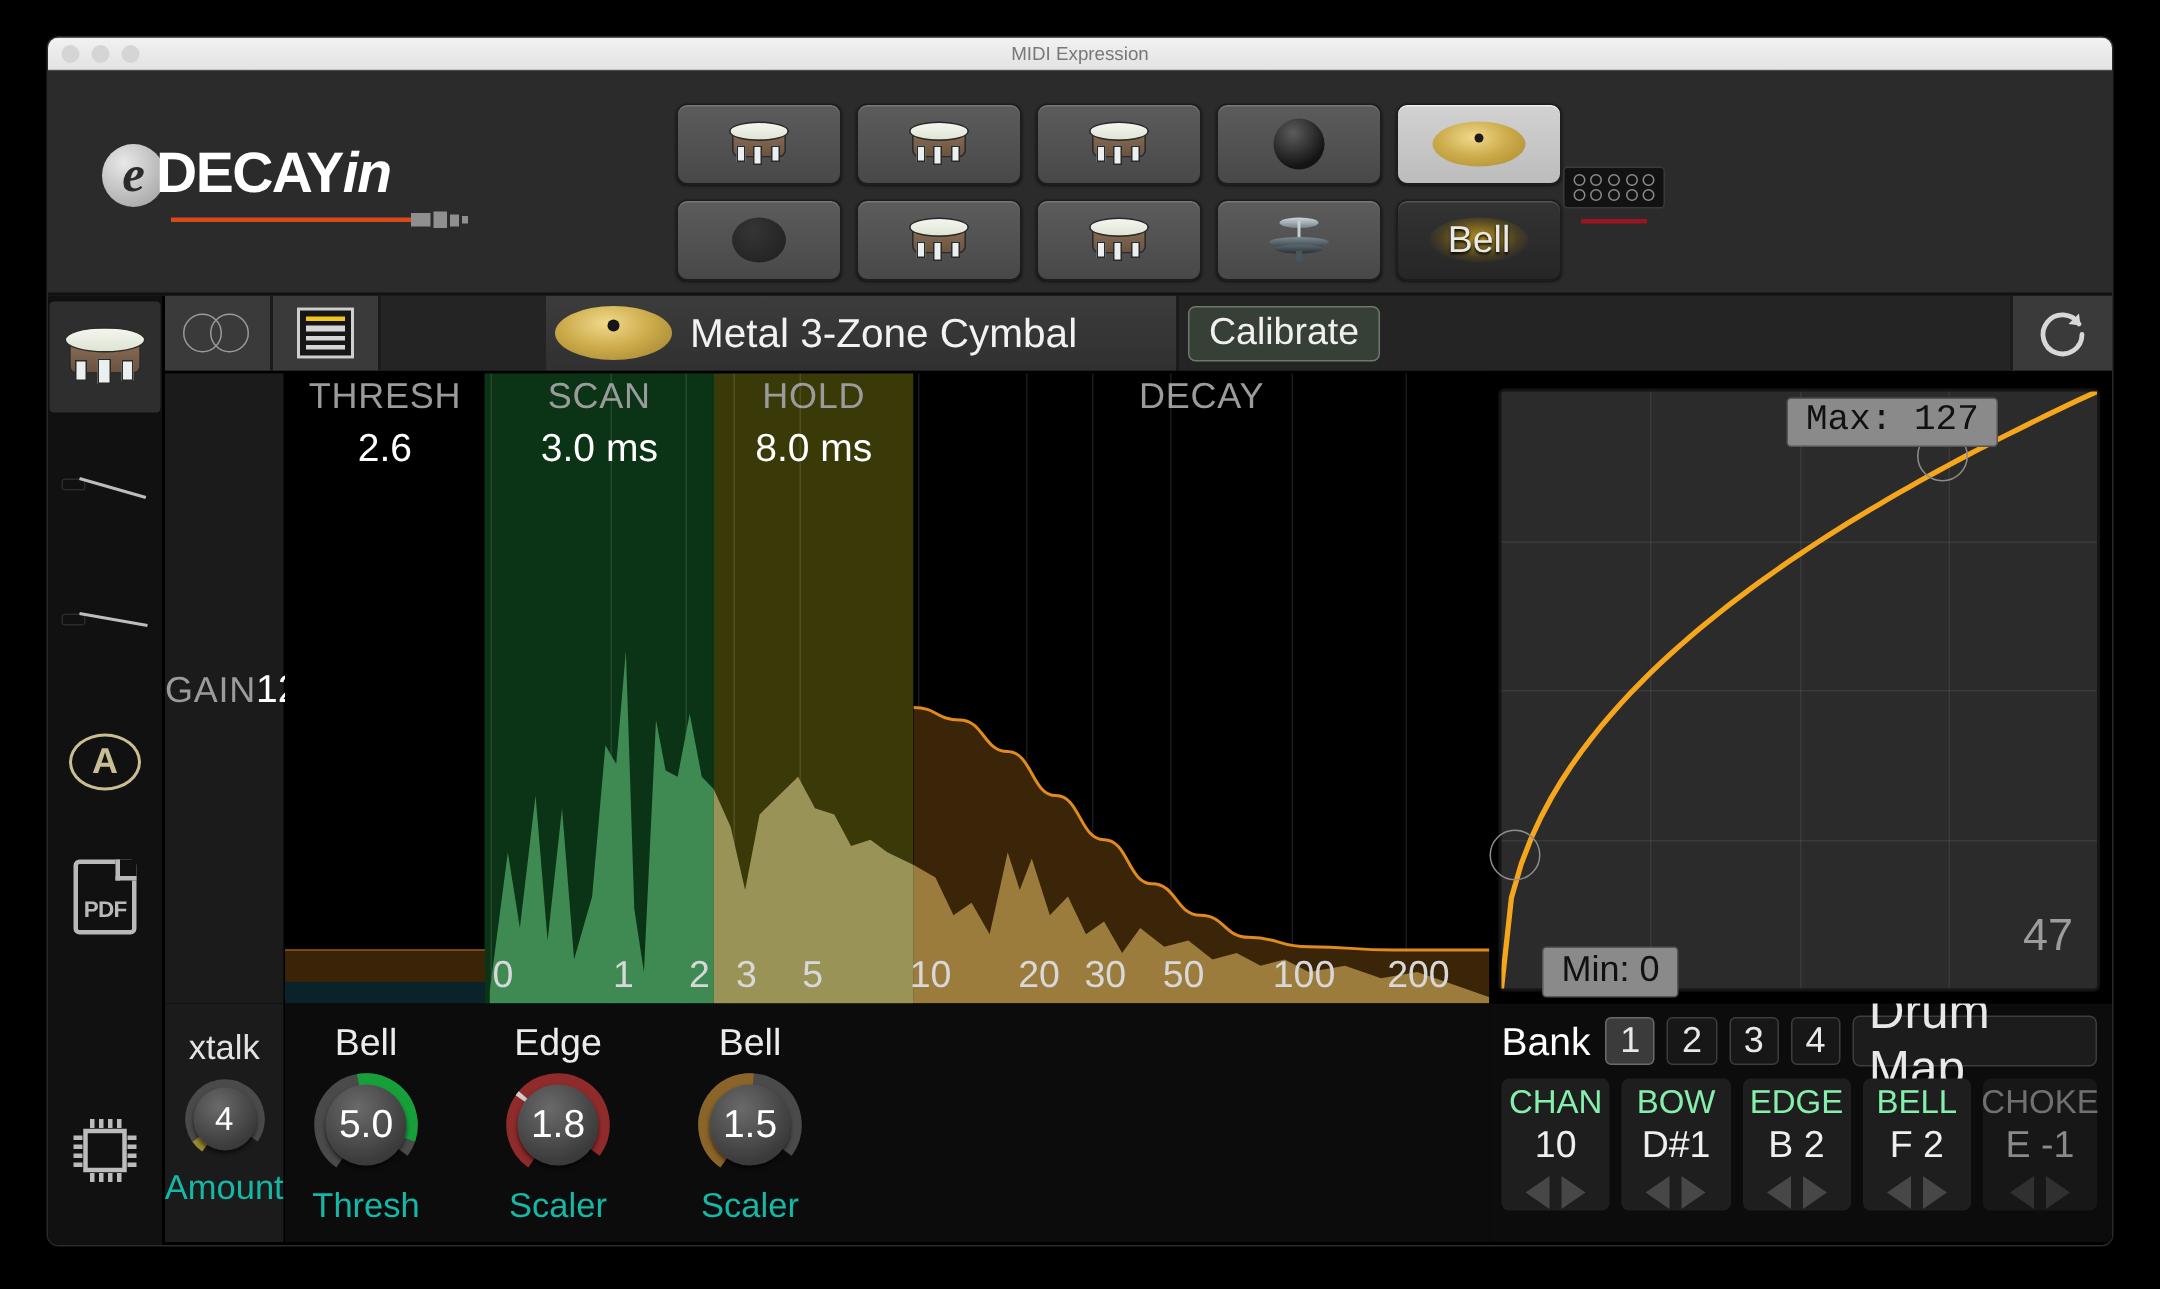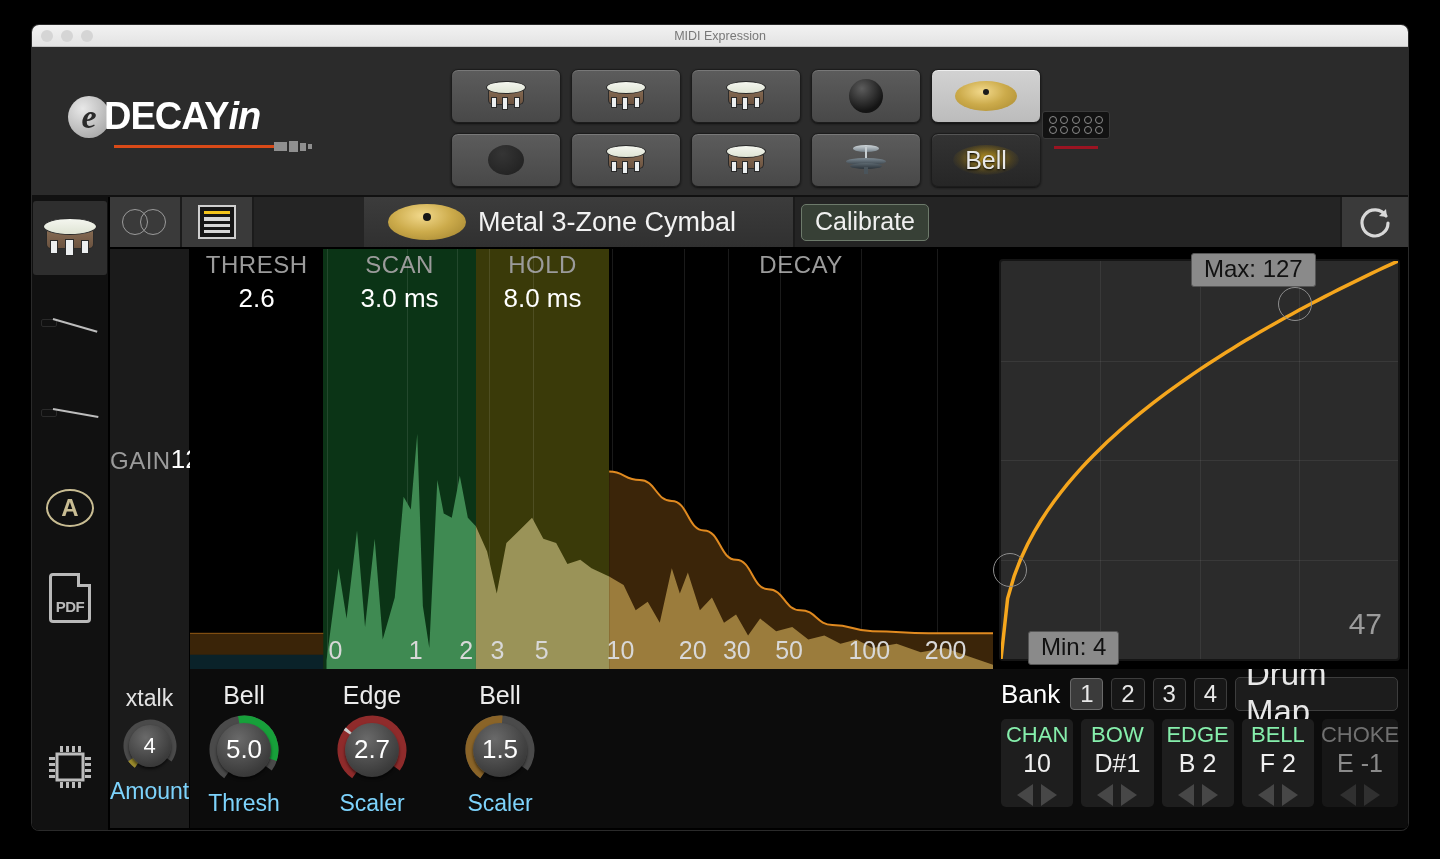--- a/index.html
+++ b/index.html
@@ -205,21 +205,21 @@
     width: 38px; height: 34px; background: #161616; border: 2px solid #cfcfcf;
     padding: 4px 4px; display: flex; flex-direction: column; gap: 3px; justify-content: center;
   }
   .listico i { display: block; height: 4px; background: #d6d6d6; }
   .listico i:first-child { background: #f3c41b; }
   .tb-spacer { flex: 0 0 110px; background: #242424; }
   .preset-bar {
     flex: 1; display: flex; align-items: center;
     background: linear-gradient(#3c3c3c, #303030);
     border-right: 2px solid #1b1b1b;
-    padding-left: 24px; gap: 12px;
+    padding-left: 6px; gap: 12px;
   }
   .preset-cym {
     width: 78px; height: 36px; border-radius: 50%;
     background: radial-gradient(ellipse at 44% 32%, #f2d98c 0%, #ccab4b 48%, #9d7f2c 100%);
     position: relative; flex: none;
   }
   .preset-cym::after { content:""; position:absolute; left:50%; top:36%; transform:translate(-50%,-50%);
     width: 8px; height: 8px; border-radius: 50%; background:#161616; }
   .preset-name { color: #f2f2f2; font-size: 27px; }
   .calibrate {
@@ -275,21 +275,21 @@
   .curve-frame {
     position: absolute; left: 6px; top: 10px; right: 8px; bottom: 8px;
     background: #2b2b2b; border: 2px solid #151515; border-radius: 4px;
   }
   .curve-grid { position: absolute; inset: 0; }
   .curve-grid i { position: absolute; background: rgba(255,255,255,0.07); }
   .badge {
     position: absolute; background: #8a8a8a; border: 1px solid #555; border-radius: 3px;
     color: #111; font-size: 24px; padding: 1px 12px 3px; white-space: nowrap;
   }
-  .badge-max { top: 4px; left: 198px; }
+  .badge-max { top: 16px; left: 198px; font-family: Liberation Mono, monospace; }
   .badge-min { bottom: 4px; left: 35px; }
   .curve-val { position: absolute; right: 16px; bottom: 18px; color: #9c9c9c; font-size: 30px; }
   .handle-circle {
     position: absolute; width: 34px; height: 34px; border-radius: 50%;
     border: 1.5px solid #8d8d8d;
   }
   
   .bottom-row { display: flex; height: 159px; background: #000; }
   .xtalk-col {
     width: 80px; background: #1b1b1b; display: flex; flex-direction: column;
@@ -305,21 +305,21 @@
   .knob-small { width: 56px; height: 56px; }
   .knob-ring { position: absolute; inset: 0; border-radius: 50%; }
   .knob-cap {
     position: relative; width: 54px; height: 54px; border-radius: 50%;
     background: radial-gradient(circle at 40% 30%, #6a6a6a, #3c3c3c 70%, #303030);
     box-shadow: 0 2px 3px rgba(0,0,0,0.6);
     display: flex; align-items: center; justify-content: center;
     color: #fff; font-size: 26px;
   }
   .knob-small .knob-cap { width: 42px; height: 42px; font-size: 22px; }
-  .knob-label { color: #7dd3fc; font-size: 23px; margin-top: 4px; }
+  .knob-label { color: #14b8a6; font-size: 23px; margin-top: 4px; }
   .knob-row { flex: 1; display: flex; align-items: center; background: #0c0c0c; padding-left: 18px; gap: 56px; }
   
   .bank-panel { width: 415px; background: #0c0c0c; padding: 8px 10px 6px 8px; }
   .bank-line { display: flex; align-items: center; gap: 8px; }
   .bank-word { color: #fff; font-size: 26px; margin-right: 2px; }
   .bank-btn {
     width: 36px; height: 32px; border-radius: 4px; border: 1px solid #3d3d3d;
     background: #171717; color: #e8e8e8; font-size: 24px;
     display: flex; align-items: center; justify-content: center;
   }
@@ -734,21 +734,21 @@
                 <i style="top:75%;left:0;right:0;height:1px;"></i>
               </div>
             <svg id="curveSvg" width="100%" height="100%" viewBox="0 0 100 100" preserveAspectRatio="none" style="position:absolute;inset:0;">
                 <path d="M 0 100 L 1.6666666666666667 84.7927591312624 L 3.3333333333333335 79.08180424652767 L 5 74.79270743499083 L 6.666666666666667 71.2261469810656 L 8.333333333333332 68.1157190841449 L 10 65.32631495474683 L 11.666666666666666 62.77835838622223 L 13.333333333333334 60.42036190344922 L 15 58.216772921364665 L 16.666666666666664 56.14183825892635 L 18.333333333333332 54.17620430516143 L 20 52.304896231247625 L 21.666666666666668 50.51604914760084 L 23.333333333333332 48.80007542043818 L 25 47.149097971930985 L 26.666666666666668 45.55655265135747 L 28.333333333333332 44.016901894614 L 30 42.52542385650818 L 31.666666666666664 41.078054064866386 L 33.33333333333333 39.6712644584166 L 35 38.30196956784941 L 36.666666666666664 36.96745275585758 L 38.333333333333336 35.6653075169378 L 40 34.39339024556661 L 41.66666666666667 33.149781850890534 L 43.333333333333336 31.932756275753135 L 45 30.74075446213358 L 46.666666666666664 29.572362655211776 L 48.333333333333336 28.426294194886097 L 50 27.301374133984467 L 51.66666666666667 26.196526165331534 L 53.333333333333336 25.110761448252845 L 55.00000000000001 24.043169008153427 L 56.666666666666664 22.992907447021707 L 58.333333333333336 21.95919775278135 L 60 20.941317034770123 L 61.66666666666667 19.93859304379305 L 63.33333333333333 18.950399360054632 L 65 17.976151152230173 L 66.66666666666666 17.01530142705859 L 68.33333333333333 16.067337701938783 L 70 15.131779043718339 L 71.66666666666667 14.208173425657549 L 73.33333333333333 13.296095361813045 L 75 12.395143784109422 L 76.66666666666667 11.504940132387318 L 78.33333333333333 10.625126631917553 L 80 9.755364736402043 L 81.66666666666667 8.895333717461938 L 83.33333333333334 8.04472938413548 L 85 7.203262918053426 L 86.66666666666667 6.3706598117884 L 88.33333333333333 5.54665889943935 L 90 4.731011469856298 L 91.66666666666666 3.9234804540666346 L 93.33333333333333 3.1238396794634866 L 95 2.3318731841812053 L 96.66666666666667 1.547374585834504 L 98.33333333333333 0.7701464994513003 L 100 0" fill="none" stroke="#f5a61d" stroke-width="3.5" vector-effect="non-scaling-stroke" stroke-linecap="round"></path>
               </svg>
             <div class="handle-circle" style="right:86px;top:26px;"></div>
             <div class="handle-circle" style="left:-8px;bottom:72px;"></div>
             <div class="curve-val">47</div>
           </div>
           <div class="badge badge-max">Max: 127</div>
-          <div class="badge badge-min">Min: 4</div>
+          <div class="badge badge-min">Min: 0</div>
         </div>
       </div>
 
       <div class="bottom-row">
 
         <div class="xtalk-col">
           <div class="xtalk-title">xtalk</div>
           <div class="knob knob-small" style="margin-top:6px;">
             <svg class="knob-ring" viewBox="0 0 56 56">
               <circle cx="28" cy="28" r="23" fill="none" stroke="#4a4a4a" stroke-width="7" stroke-dasharray="108 145" transform="rotate(125 28 28)" stroke-linecap="butt"></circle>
@@ -772,21 +772,21 @@
             <div class="knob-label">Thresh</div>
           </div>
 
           <div class="knob-wrap">
             <div class="knob-title">Edge</div>
             <div class="knob">
               <svg class="knob-ring" viewBox="0 0 72 72">
                 <circle cx="36" cy="36" r="30" fill="none" stroke="#8f2b2b" stroke-width="9" stroke-dasharray="142 189" transform="rotate(125 36 36)"></circle>
                 <circle cx="36" cy="36" r="30" fill="none" stroke="#cfcfcf" stroke-width="9" stroke-dasharray="3 189" transform="rotate(215 36 36)"></circle>
               </svg>
-              <div class="knob-cap">2.7</div>
+              <div class="knob-cap">1.8</div>
             </div>
             <div class="knob-label">Scaler</div>
           </div>
 
           <div class="knob-wrap">
             <div class="knob-title">Bell</div>
             <div class="knob">
               <svg class="knob-ring" viewBox="0 0 72 72">
                 <circle cx="36" cy="36" r="30" fill="none" stroke="#4a4a4a" stroke-width="9" stroke-dasharray="142 189" transform="rotate(125 36 36)"></circle>
                 <circle cx="36" cy="36" r="30" fill="none" stroke="#8a6428" stroke-width="9" stroke-dasharray="78 189" transform="rotate(125 36 36)"></circle>

